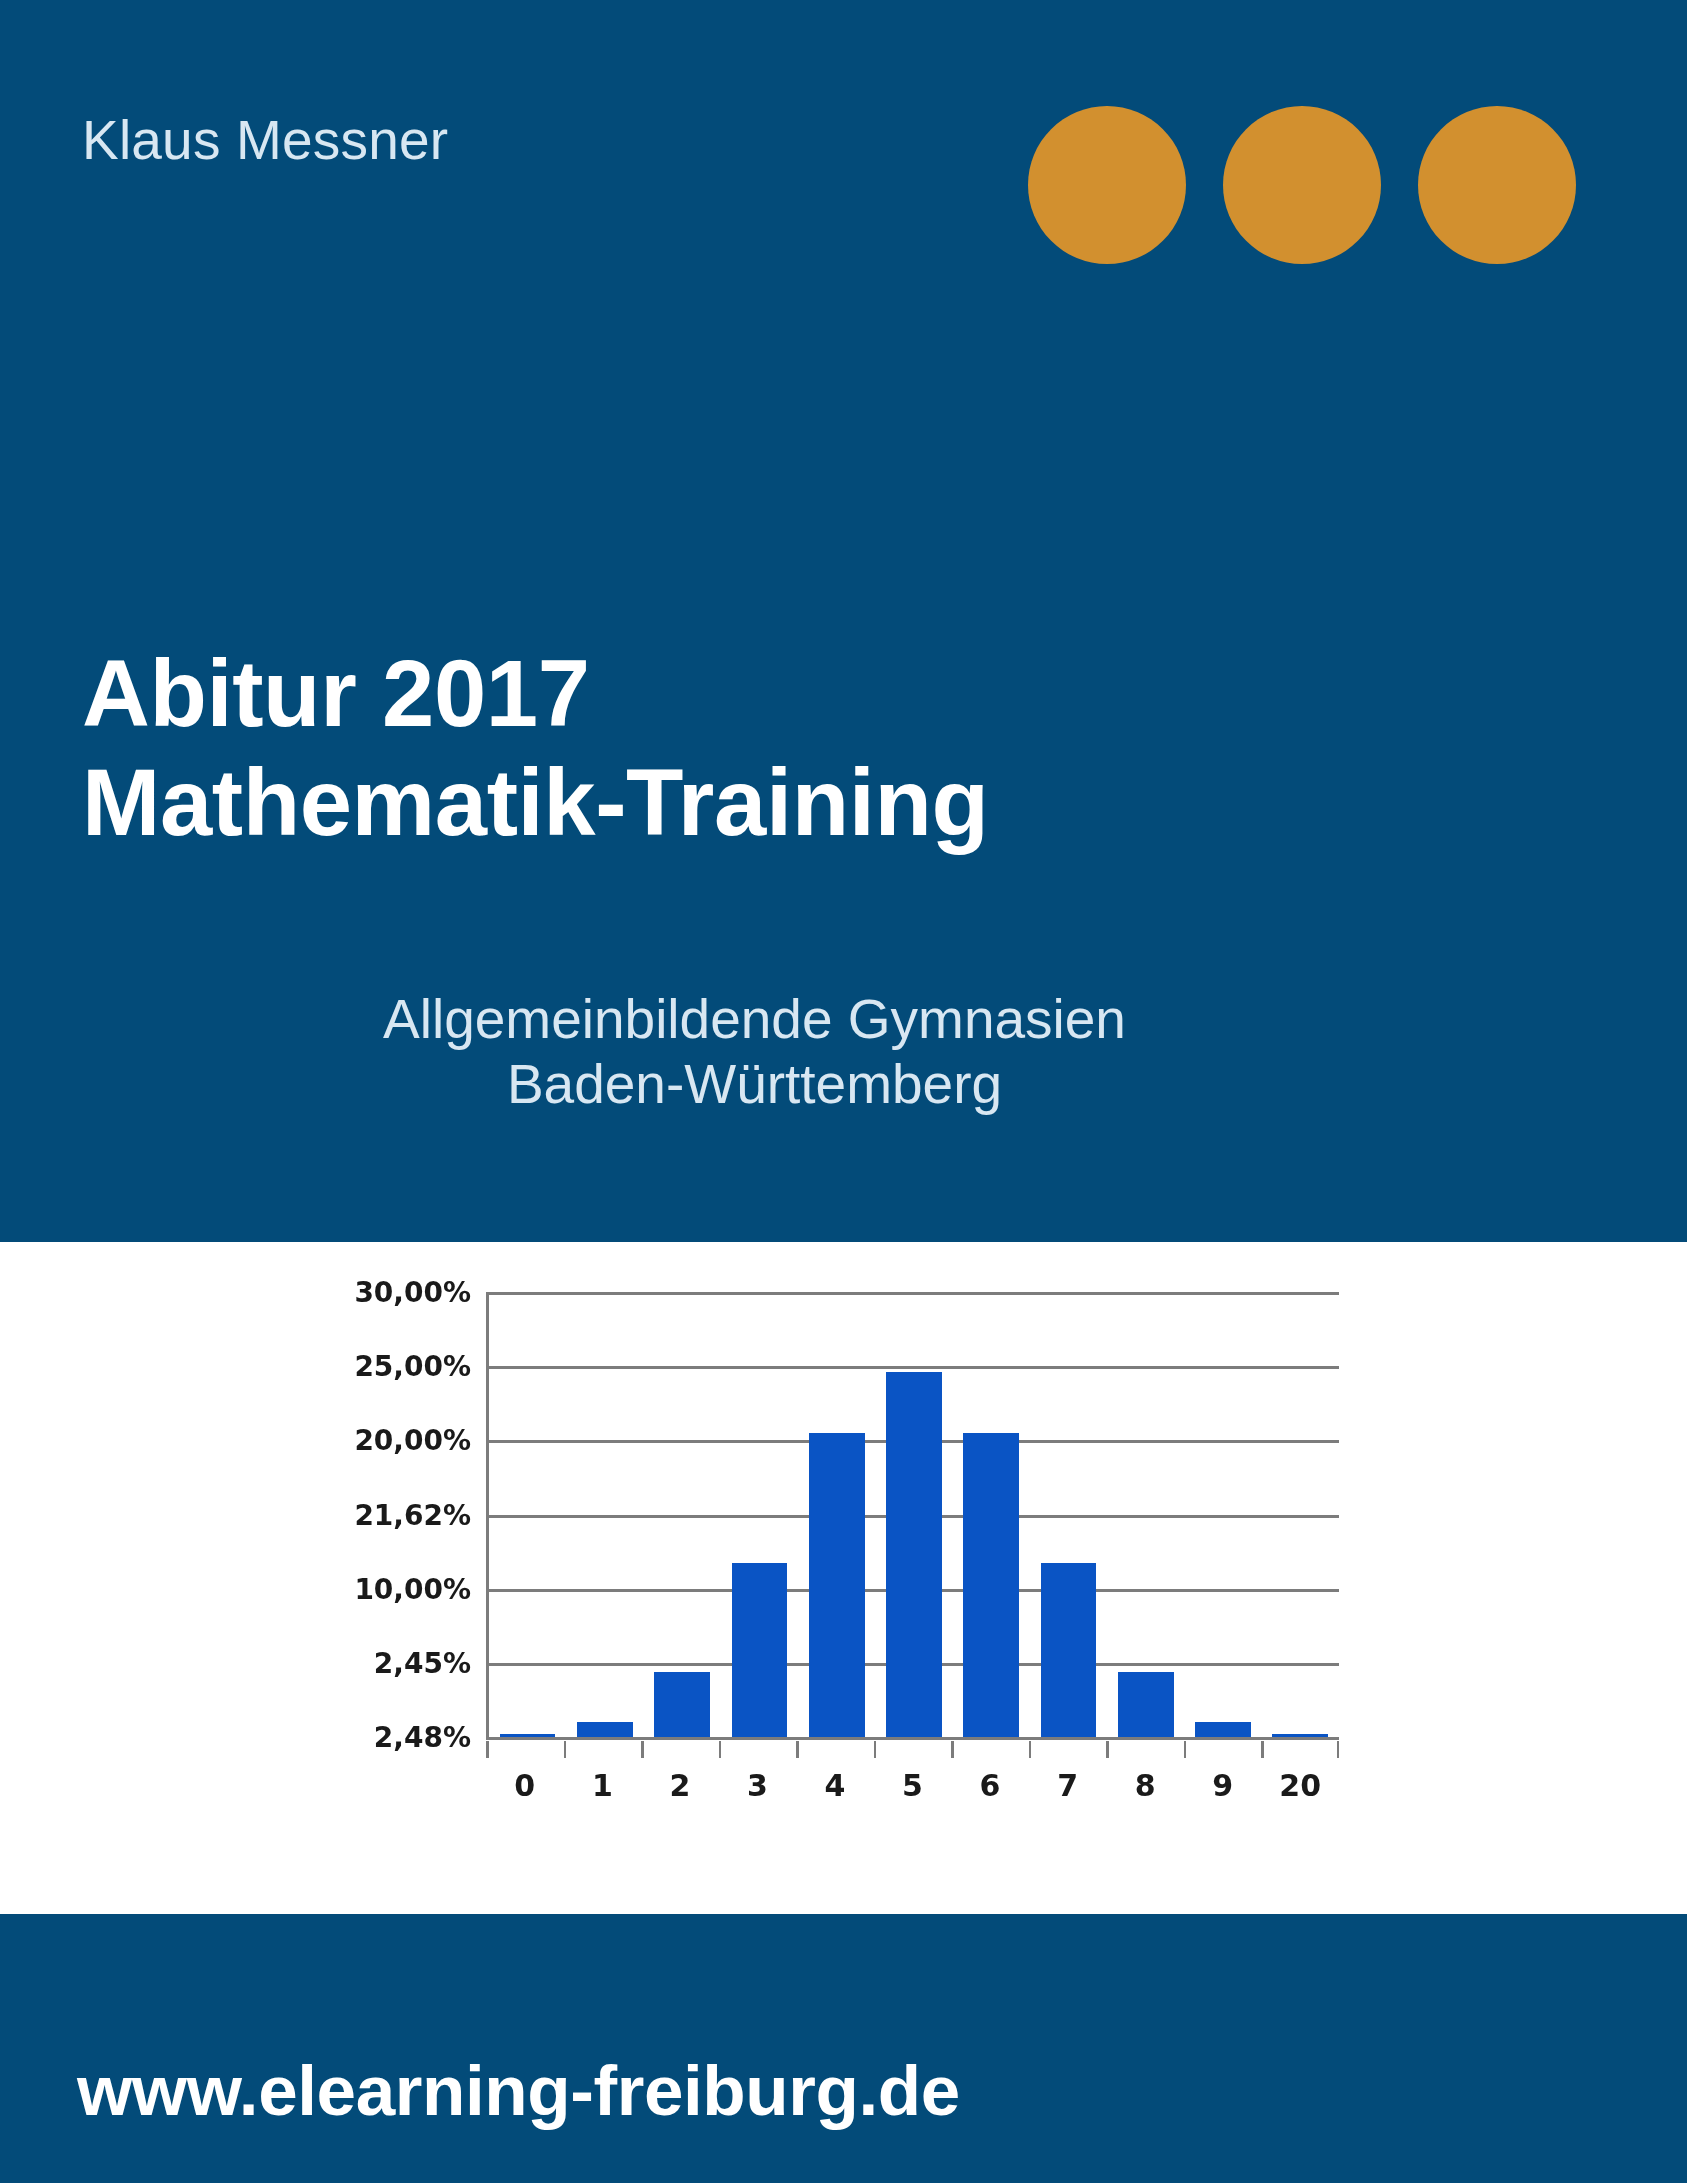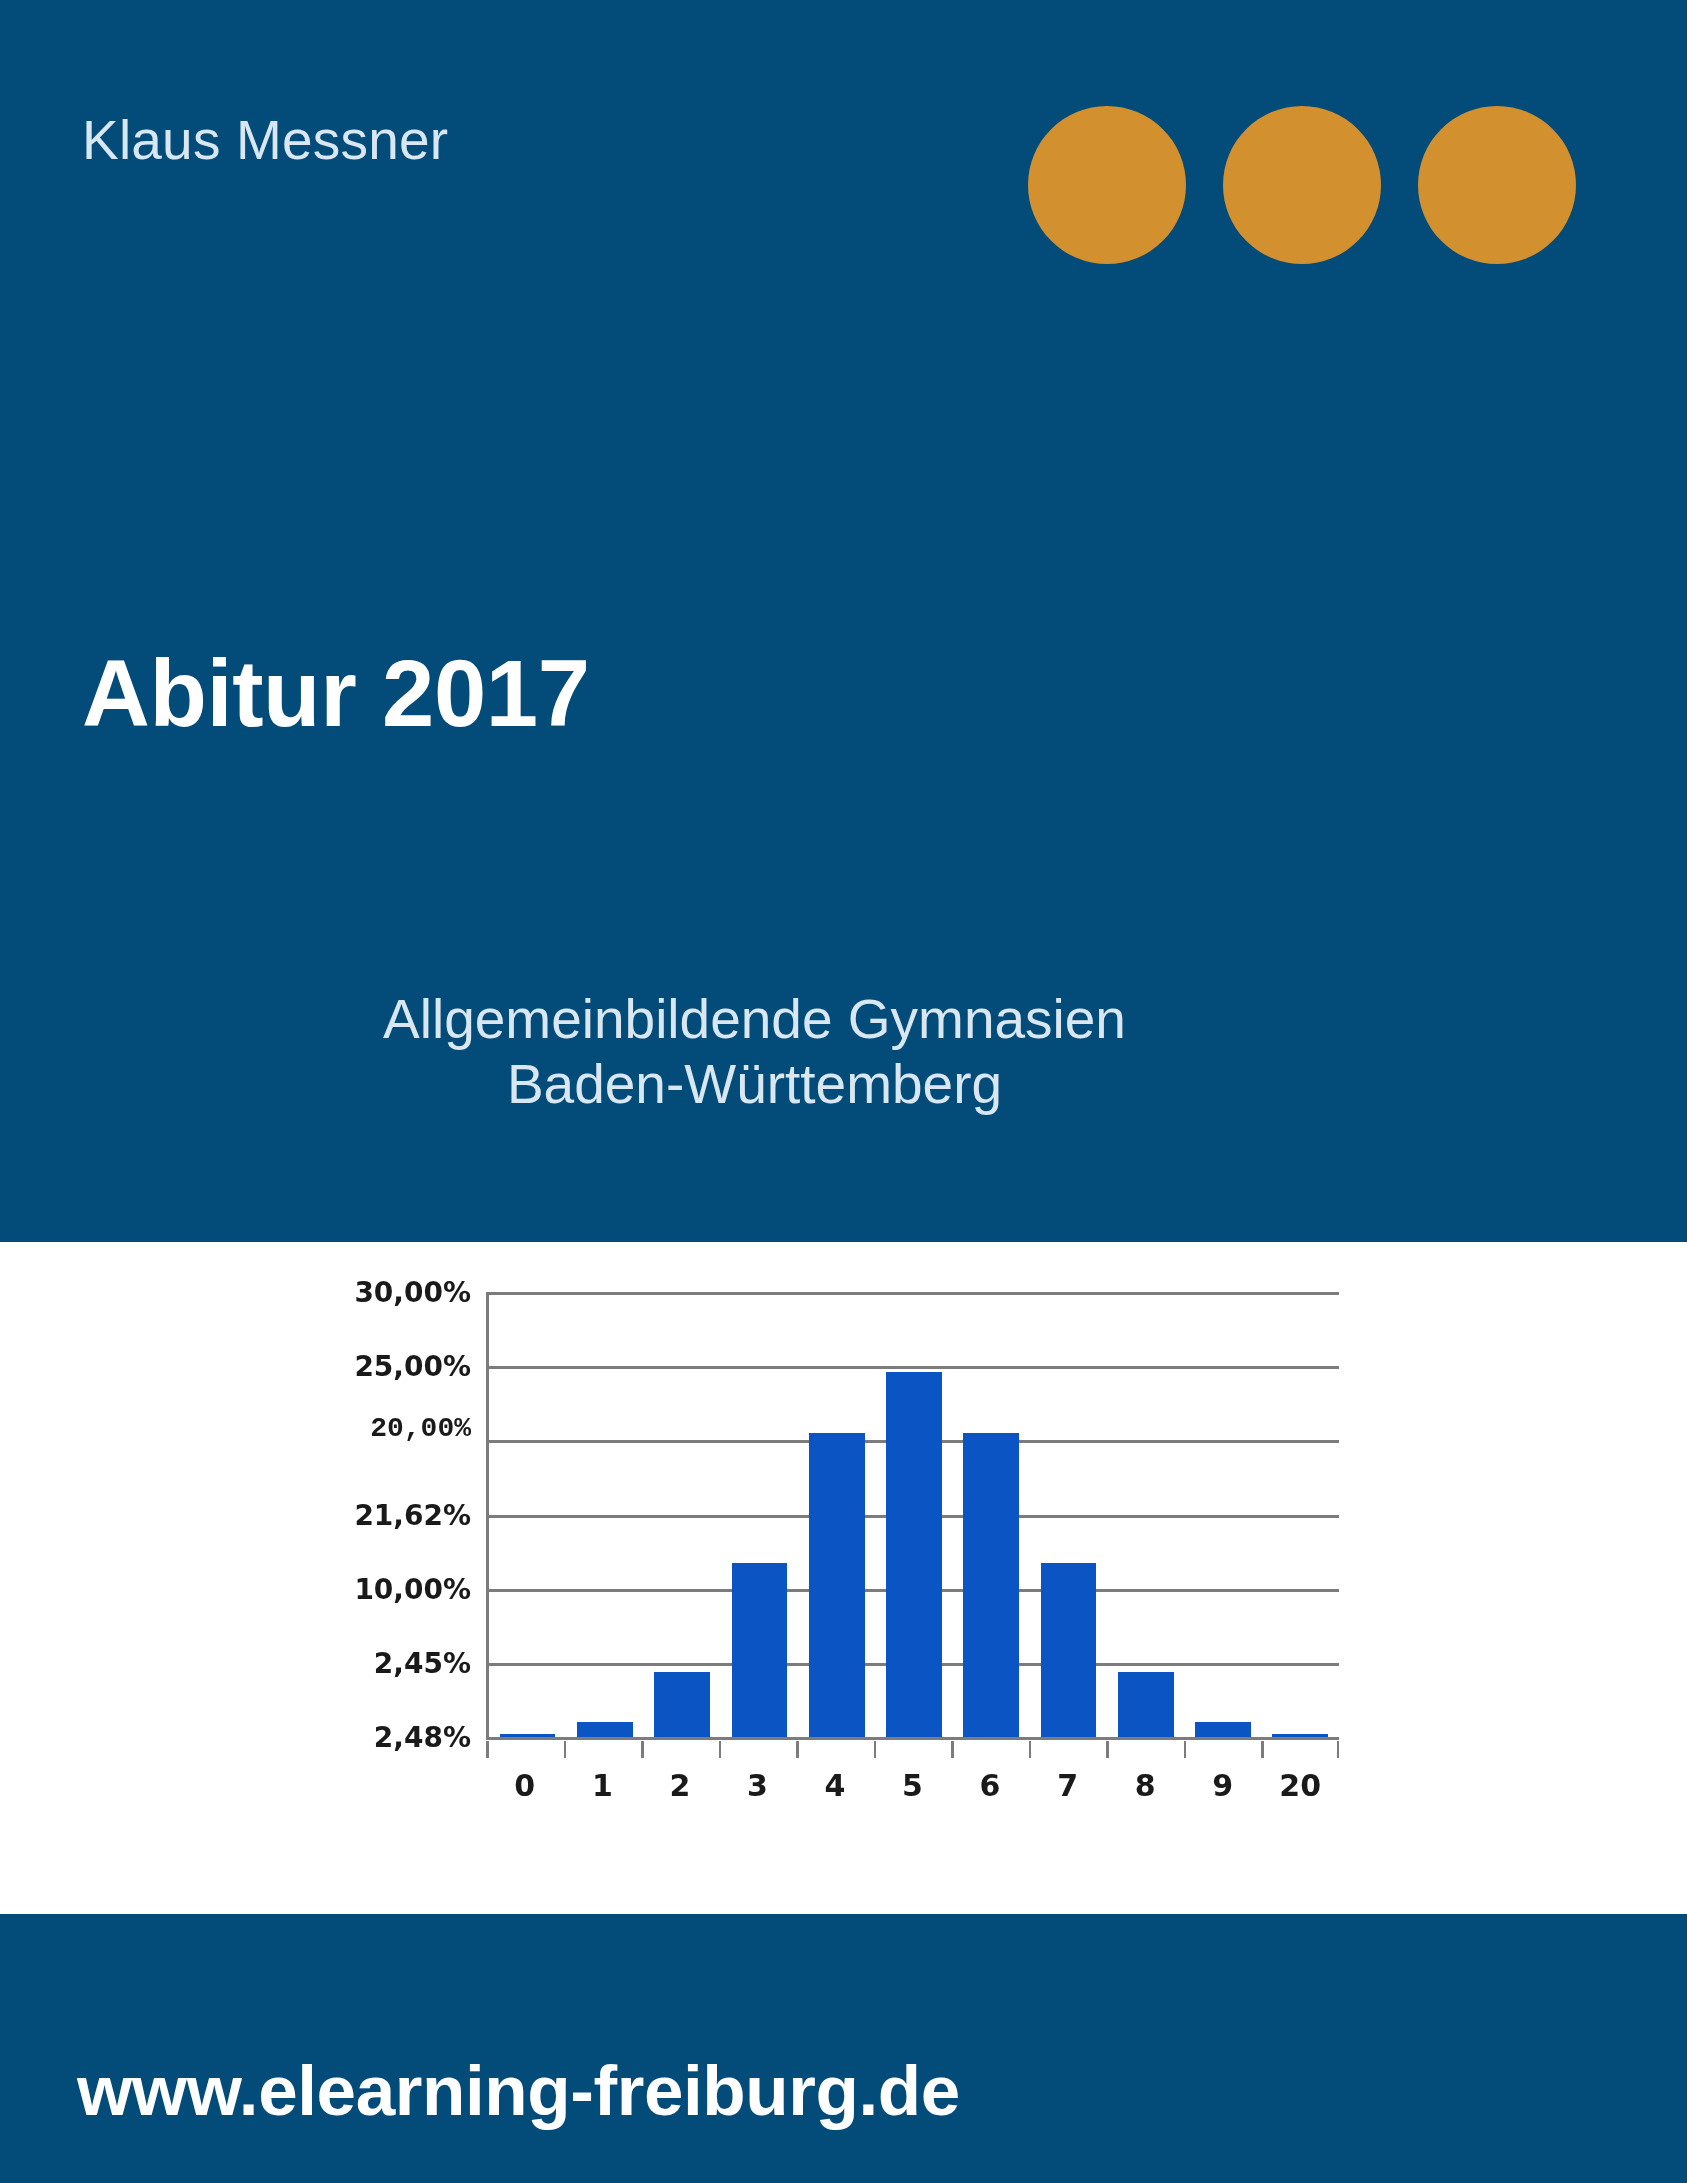--- a/index.html
+++ b/index.html
@@ -247,38 +247,39 @@
     <div class="author">Klaus Messner</div>
 
     <div class="dots">
       <div class="dot"></div>
       <div class="dot"></div>
       <div class="dot"></div>
     </div>
 
     <div class="title-block">
       <div class="title-line">Abitur 2017</div>
+      <div class="title-line">Mathematik-Training</div>
     </div>
 
     <div class="subtitle-block">
       <div class="subtitle-line">Allgemeinbildende Gymnasien</div>
       <div class="subtitle-line">Baden-Württemberg</div>
     </div>
 
   </div>
 
   <div class="chart-band">
     <div class="chart-figure">
 
       <div class="y-labels" id="y-labels">
           <div class="y-label" style="top: 445px;">2,48%</div>
           <div class="y-label" style="top: 371px;">2,45%</div>
           <div class="y-label" style="top: 297px;">10,00%</div>
           <div class="y-label" style="top: 223px;">21,62%</div>
-          <div class="y-label" style="top: 136px; font-family: Liberation Mono, monospace;">20,00%</div>
+          <div class="y-label" style="top: 148px;">20,00%</div>
           <div class="y-label" style="top: 74px;">25,00%</div>
           <div class="y-label" style="top: 0px;">30,00%</div>
         </div>
 
       <div class="plot">
         <div id="gridlines">
             <div class="gridline" style="background: rgb(124, 124, 124); top: 371px;"></div>
             <div class="gridline" style="background: rgb(124, 124, 124); top: 297px;"></div>
             <div class="gridline" style="background: rgb(124, 124, 124); top: 223px;"></div>
             <div class="gridline" style="background: rgb(124, 124, 124); top: 148px;"></div>

